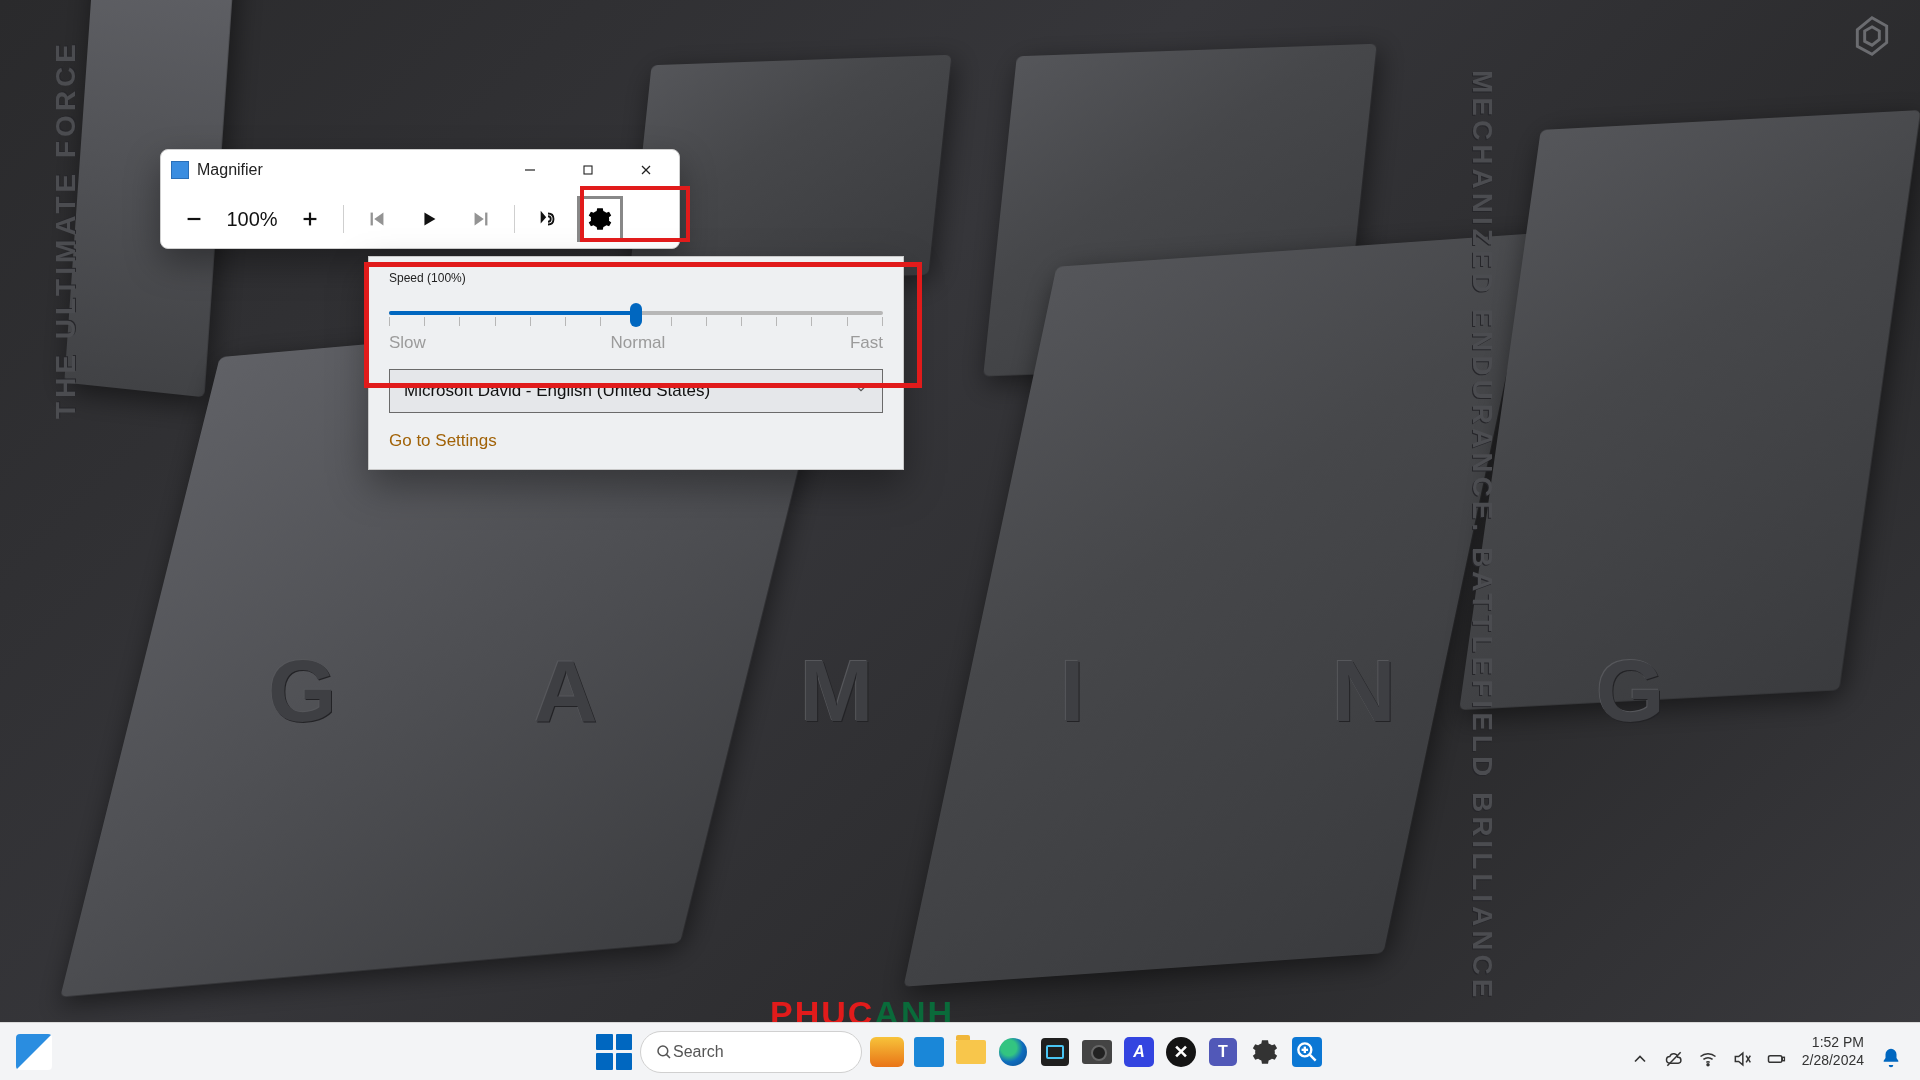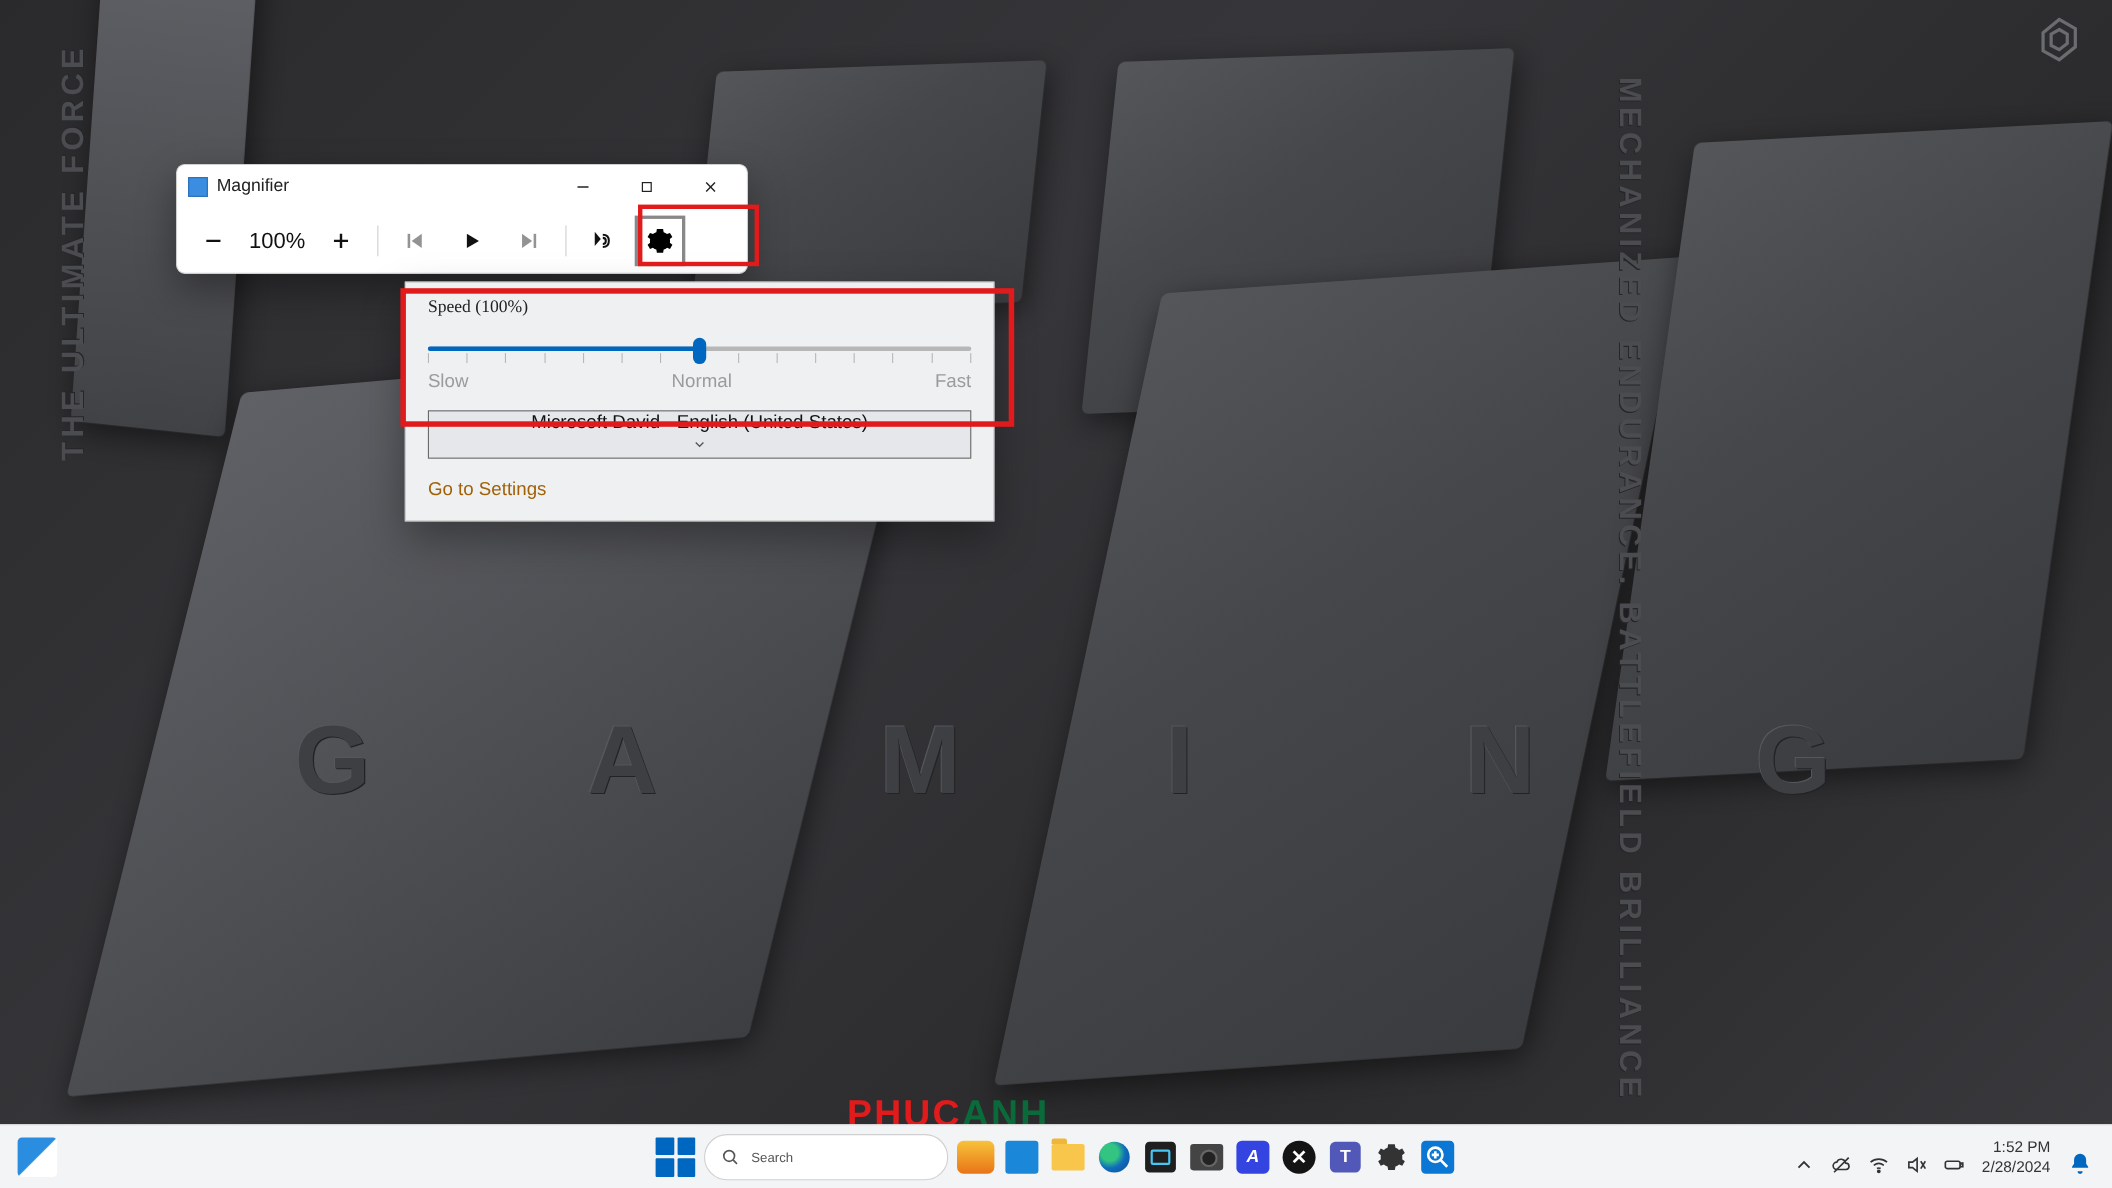--- a/index.html
+++ b/index.html
@@ -48,45 +48,45 @@
 .tool-btn svg{width:22px;height:22px;}
 .zoom-lvl{font-size:20px;color:#111;min-width:58px;text-align:center;}
 .divider{width:1px;height:28px;background:#cfcfcf;margin:0 4px;}
 .settings-btn{width:46px;height:46px;display:flex;align-items:center;justify-content:center;border:3px solid #888;position:relative;z-index:5;}
 .settings-btn svg{width:26px;height:26px;}
 .hl-settings{position:absolute;left:580px;top:186px;width:110px;height:56px;border:4px solid #e11b1b;z-index:6;pointer-events:none;}
 
 
 .flyout{position:absolute;left:368px;top:256px;width:536px;background:#eef0f2;border:1px solid #c8c8c8;box-shadow:0 16px 36px rgba(0,0,0,.35);padding:14px 20px 18px;}
 .hl-speed{position:absolute;left:364px;top:262px;width:558px;height:126px;border:5px solid #e11b1b;z-index:7;pointer-events:none;}
-.fly-label{font-size:16px;color:#222;margin-bottom:12px;font-family:Liberation Serif, serif;}
+.fly-label{font-size:12px;color:#222;margin-bottom:12px;}
 .slider-wrap{position:relative;height:34px;margin:10px 0 2px;}
 .track{position:absolute;left:0;right:0;top:14px;height:4px;background:#b7b7b7;border-radius:2px;}
 .track-fill{position:absolute;left:0;top:14px;height:4px;background:#0067c0;border-radius:2px;width:50%;}
 .ticks{position:absolute;left:0;right:0;top:20px;display:flex;justify-content:space-between;}
 .tick{width:1px;height:9px;background:#b7b7b7;}
 .thumb{position:absolute;top:6px;left:50%;transform:translateX(-50%);width:12px;height:24px;background:#0067c0;border-radius:6px;}
 .slider-lbls{display:flex;justify-content:space-between;font-size:17px;color:#9b9b9b;margin-bottom:16px;}
-.voice-select{width:100%;height:44px;border:1px solid #6a6a6a;background:#e5e7ea;display:flex;align-items:center;padding:0 14px;font-size:17px;color:#111;justify-content:space-between;margin-top:6px;flex-direction:column;}
+.voice-select{width:100%;height:44px;border:1px solid #6a6a6a;background:#e5e7ea;display:flex;align-items:center;padding:0 14px;font-size:17px;color:#111;justify-content:space-between;margin-top:6px;}
 .chev{color:#555;}
 .go-settings{color:#a16207;font-size:17px;margin-top:18px;display:inline-block;}
 
 
 .watermark{position:absolute;left:770px;top:994px;font-size:34px;font-weight:700;letter-spacing:2px;}
 .watermark .p1{color:#e11b1b;} .watermark .p2{color:#0a6a3a;}
 .watermark-sub{position:absolute;left:820px;top:1040px;font-size:15px;color:#e67a00;font-weight:600;}
 
 
 .taskbar{position:absolute;left:0;bottom:0;width:100%;height:58px;background:#f3f4f6;border-top:1px solid #d9d9d9;display:flex;align-items:center;}
 .tb-left{padding-left:16px;}
 .widgets{width:36px;height:36px;border-radius:4px;background:linear-gradient(135deg,#2a8de0 49%,#ffffff 51%);}
 .tb-center{position:absolute;left:50%;transform:translateX(-50%);display:flex;align-items:center;gap:8px;}
 .start{width:36px;height:36px;display:grid;grid-template:1fr 1fr/1fr 1fr;gap:3px;}
 .start span{background:#0067c0;border-radius:1px;}
-.search{display:flex;align-items:center;height:42px;width:222px;background:#fff;border:1px solid #d0d0d0;border-radius:21px;padding:0 14px;gap:10px;color:#555;font-size:12px;}
+.search{display:flex;align-items:center;height:42px;width:222px;background:#fff;border:1px solid #d0d0d0;border-radius:21px;padding:0 14px;gap:0;color:#555;font-size:16px;}
 .tb-icon{width:34px;height:34px;display:flex;align-items:center;justify-content:center;border-radius:4px;}
 .tb-icon svg{width:26px;height:26px;}
 .edge-icn{background:radial-gradient(circle at 35% 35%,#33c481 0 30%,#0f6cbd 55%,#0a4d8c 100%);border-radius:50%;width:28px;height:28px;}
 .folder-icn{width:30px;height:24px;background:#f8c64b;border-radius:2px;position:relative;}
 .folder-icn:before{content:"";position:absolute;left:0;top:-5px;width:14px;height:5px;background:#f0b63a;border-radius:2px 2px 0 0;}
 .xbox-icn{width:30px;height:30px;border-radius:50%;background:#141414;display:flex;align-items:center;justify-content:center;color:#fff;font-weight:700;font-size:18px;}
 .teams-icn{width:28px;height:28px;background:#5158b8;border-radius:5px;position:relative;color:#fff;display:flex;align-items:center;justify-content:center;font-weight:700;}
 .settings-icn svg{width:28px;height:28px;color:#333;}
 .mag-icn{width:30px;height:30px;background:#0b77d4;border-radius:4px;display:flex;align-items:center;justify-content:center;color:#fff;}
 .armory-icn{width:30px;height:30px;background:#3344e0;border-radius:5px;display:flex;align-items:center;justify-content:center;color:#fff;font-weight:900;font-size:16px;font-style:italic;}

